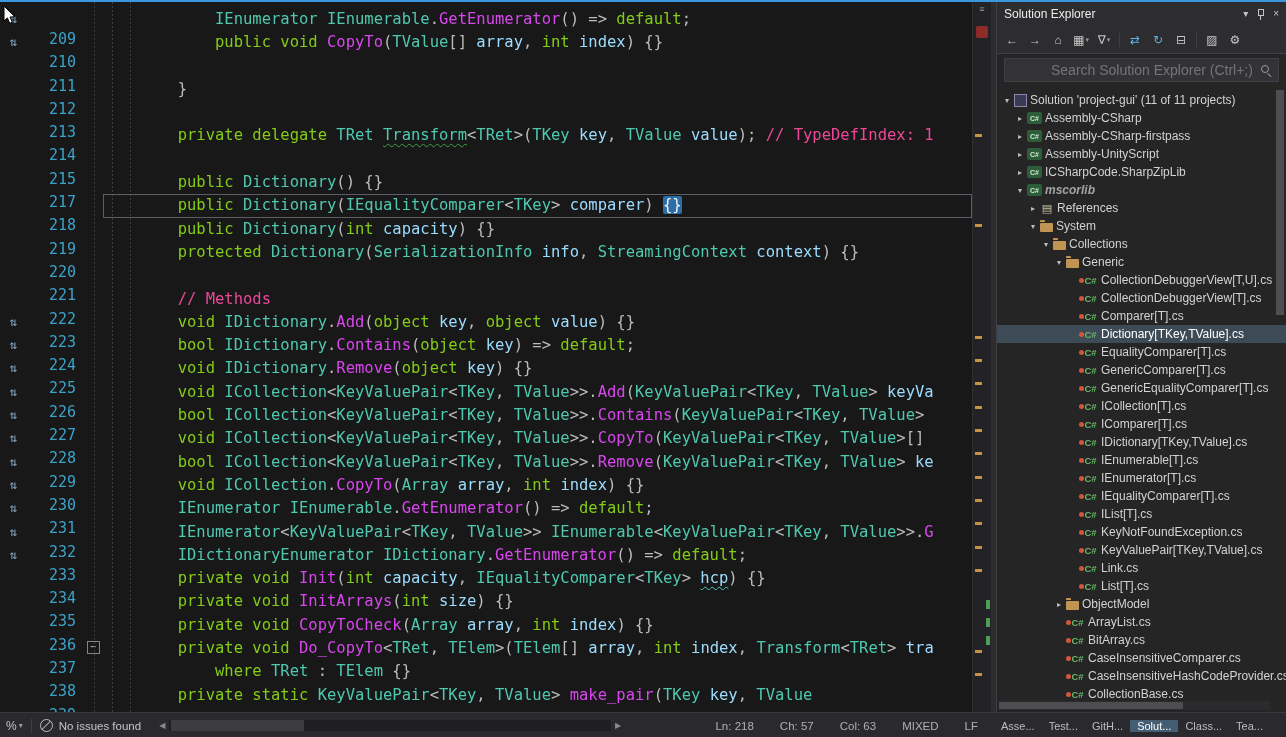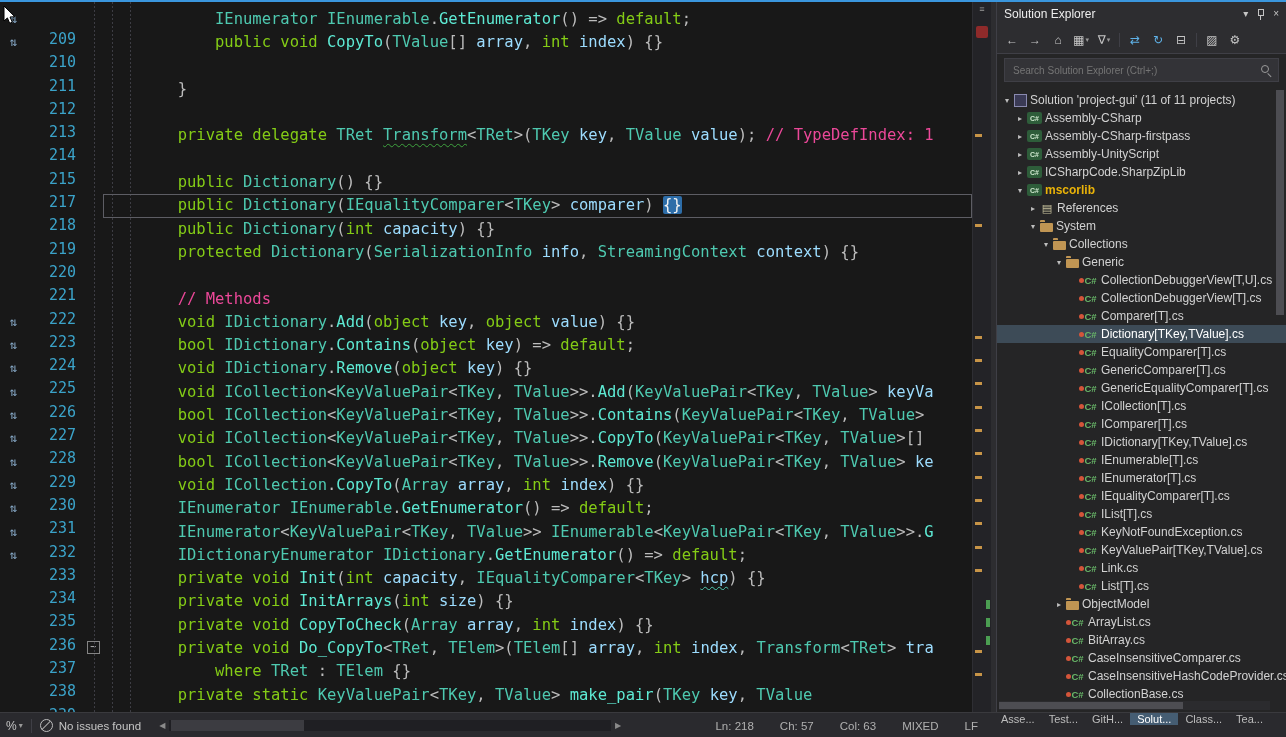--- a/index.html
+++ b/index.html
@@ -22,21 +22,21 @@
     font-family:"DejaVu Sans Mono",monospace;font-size:15.5px;}
   .cell-glyph{width:26px;flex:none;text-align:center;color:#87a9c7;font-size:12px;}
   .impl-glyph{display:inline-block;line-height:23.3px;}
   .cell-num{width:50px;flex:none;text-align:right;padding-right:7px;color:#3ba3c9;font-size:15px;margin-top:20px;}
   .cell-fold{width:20px;flex:none;text-align:center;}
   .fold-box{display:inline-block;width:11px;height:11px;border:1px solid #848484;
     color:#c8c8c8;font-size:10px;line-height:9px;text-align:center;background:#181818;
     vertical-align:middle;margin-top:-2px;}
   .cell-code{flex:1;min-width:0;overflow:hidden;white-space:pre;color:#d4d4d4;position:relative;}
   .cell-code.current{box-shadow:inset 0 0 0 1px #5d5d64;}
-  .tk-k{color:#84cc16}.tk-t{color:#4ec9b0}.tk-m{color:#5eead4}
+  .tk-k{color:#84cc16}.tk-t{color:#4ec9b0}.tk-m{color:#d946ef}
   .tk-p{color:#9cdcfe}.tk-c{color:#ec4899}.tk-o{color:#bcbcbc}
   .tk-sqg{text-decoration:underline wavy #3fa33f 1px;text-underline-offset:3px;}
   .tk-sqb{text-decoration:underline wavy #4ec9b0 1px;text-underline-offset:3px;}
   .tk-hl{background:#2d6da8;color:#f2f2f2;border-radius:2px;}
   
   .vscroll{width:18px;flex:none;position:relative;background:#232327;border-left:1px solid #2e2e33;}
   .gripper{height:15px;text-align:center;color:#9a9a9a;font-size:9px;line-height:15px;cursor:row-resize;}
   .red-ind{position:absolute;top:24px;left:3px;width:12px;height:12px;background:#8e2a2a;border-radius:2px;}
   .mk-o{position:absolute;left:2px;width:7px;height:3px;background:#c79447;}
   .mk-g{position:absolute;right:1px;width:4px;height:9px;background:#4b9e52;}
@@ -53,32 +53,32 @@
   .pin-icon::after{content:'';position:absolute;top:7px;left:3px;width:1px;height:4px;background:#c5c5c5;}
   .panel-toolbar{height:27px;flex:none;display:flex;align-items:center;gap:1px;
     padding:0 4px;background:#2d2d30;border-bottom:1px solid #3f3f46;}
   .tb-btn{height:20px;min-width:18px;padding:0 2px;display:inline-flex;align-items:center;
     justify-content:center;color:#c5c5c5;font-size:12px;cursor:pointer;border-radius:2px;}
   .tb-caret{font-size:7px;color:#9a9a9a;margin-left:1px;}
   .tb-sep{width:1px;height:14px;background:#3f3f46;margin:0 3px;}
   .search-row{padding:4px 7px 3px 7px;flex:none;background:#252526;}
   .search-box{height:22px;background:#333337;border:1px solid #3f3f46;display:flex;align-items:center;padding:0 6px;}
   .search-box input{flex:1;min-width:0;background:transparent;border:none;outline:none;
-    color:#9a9a9a;font-size:10px;font-family:"Liberation Sans","DejaVu Sans",sans-serif;}
+    color:#9a9a9a;font-size:14px;font-family:"Liberation Sans","DejaVu Sans",sans-serif;margin-left:38px;}
   .mag-icon{position:relative;width:12px;height:12px;display:inline-block;flex:none;}
   .mag-icon::before{content:'';position:absolute;top:1px;left:1px;width:6px;height:6px;border:1px solid #9a9a9a;border-radius:50%;}
   .mag-icon::after{content:'';position:absolute;top:9px;left:8px;width:5px;height:1px;background:#9a9a9a;transform:rotate(45deg);transform-origin:0 0;}
   .tree{flex:1;position:relative;overflow:hidden;padding-top:6px;}
   .tree-row{height:18px;display:flex;align-items:center;font-size:12px;color:#d2d2d2;
     white-space:nowrap;overflow:hidden;cursor:pointer;}
   .tree-row.selected{background:#3d4b57;color:#ffffff;}
   .t-spacer{flex:none;display:inline-block;}
   .expander{width:12px;flex:none;text-align:center;font-size:8px;color:#bdbdbd;}
   .t-label{margin-left:3px;}
-  .t-label.bold{font-weight:bold;color:#eab308;}
+  .t-label.bold{font-weight:bold;color:#a3a3a3;font-style:italic;}
   .ic{flex:none;margin-left:1px;display:inline-flex;align-items:center;justify-content:center;}
   .ic-solution{width:11px;height:11px;border:1px solid #8a8ab0;background:#3a3a55;}
   .ic-project{width:15px;height:12px;background:#2e5d3a;color:#cfe8cf;
     font-size:7px;font-weight:bold;border-radius:2px;}
   .ic-references{color:#c8c29e;font-size:11px;width:14px;}
   .ic-folder{position:relative;width:13px;height:9px;background:#c09553;border-radius:1px;margin-top:2px;}
   .ic-folder::before{content:'';position:absolute;top:-3px;left:0;width:5px;height:2px;background:#c09553;border-radius:1px 1px 0 0;}
   .ic-csfile{color:#68b768;font-size:9.5px;font-weight:bold;width:15px;}
   .file-dot{width:5px;height:5px;border-radius:50%;background:#d4553a;flex:none;margin-left:1px;margin-right:-2px;}
   .pv-scroll{position:absolute;right:1px;top:84px;width:10px;height:596px;}
@@ -93,21 +93,21 @@
   .bsep{width:1px;height:14px;background:#3f3f46;margin-right:8px;}
   .health{display:flex;align-items:center;gap:6px;padding-right:10px;cursor:pointer;}
   .health-icon{width:11px;height:11px;border:1px solid #bdbdbd;border-radius:50%;position:relative;flex:none;}
   .health-icon::after{content:'';position:absolute;left:-1px;top:4.5px;width:12px;height:1px;background:#bdbdbd;transform:rotate(-45deg);}
   .hscroll{flex:1;max-width:470px;display:flex;align-items:center;margin:0 8px 0 4px;}
   .h-arrow{color:#8a8a8a;font-size:8px;padding:0 4px;cursor:pointer;}
   .h-track{flex:1;height:11px;background:#1f1f23;position:relative;}
   .h-thumb{position:absolute;left:2px;top:0;height:100%;width:30%;background:#3c3c41;}
   .status{margin-left:auto;display:flex;gap:26px;color:#b0b0b0;padding-right:16px;}
   .status span{cursor:pointer;}
-  .tabs{width:292px;flex:none;display:flex;align-items:flex-start;height:100%;}
+  .tabs{width:292px;flex:none;display:flex;align-items:center;height:100%;}
   .tab{display:flex;align-items:center;padding:0 7px;font-size:11px;color:#bdbdbd;cursor:pointer;}
   .tab.active{background:#455d73;color:#ffffff;}
 </style>
 </head>
 <body>
 
 <div class="top-accent"></div>
 
 <div class="main">
 

